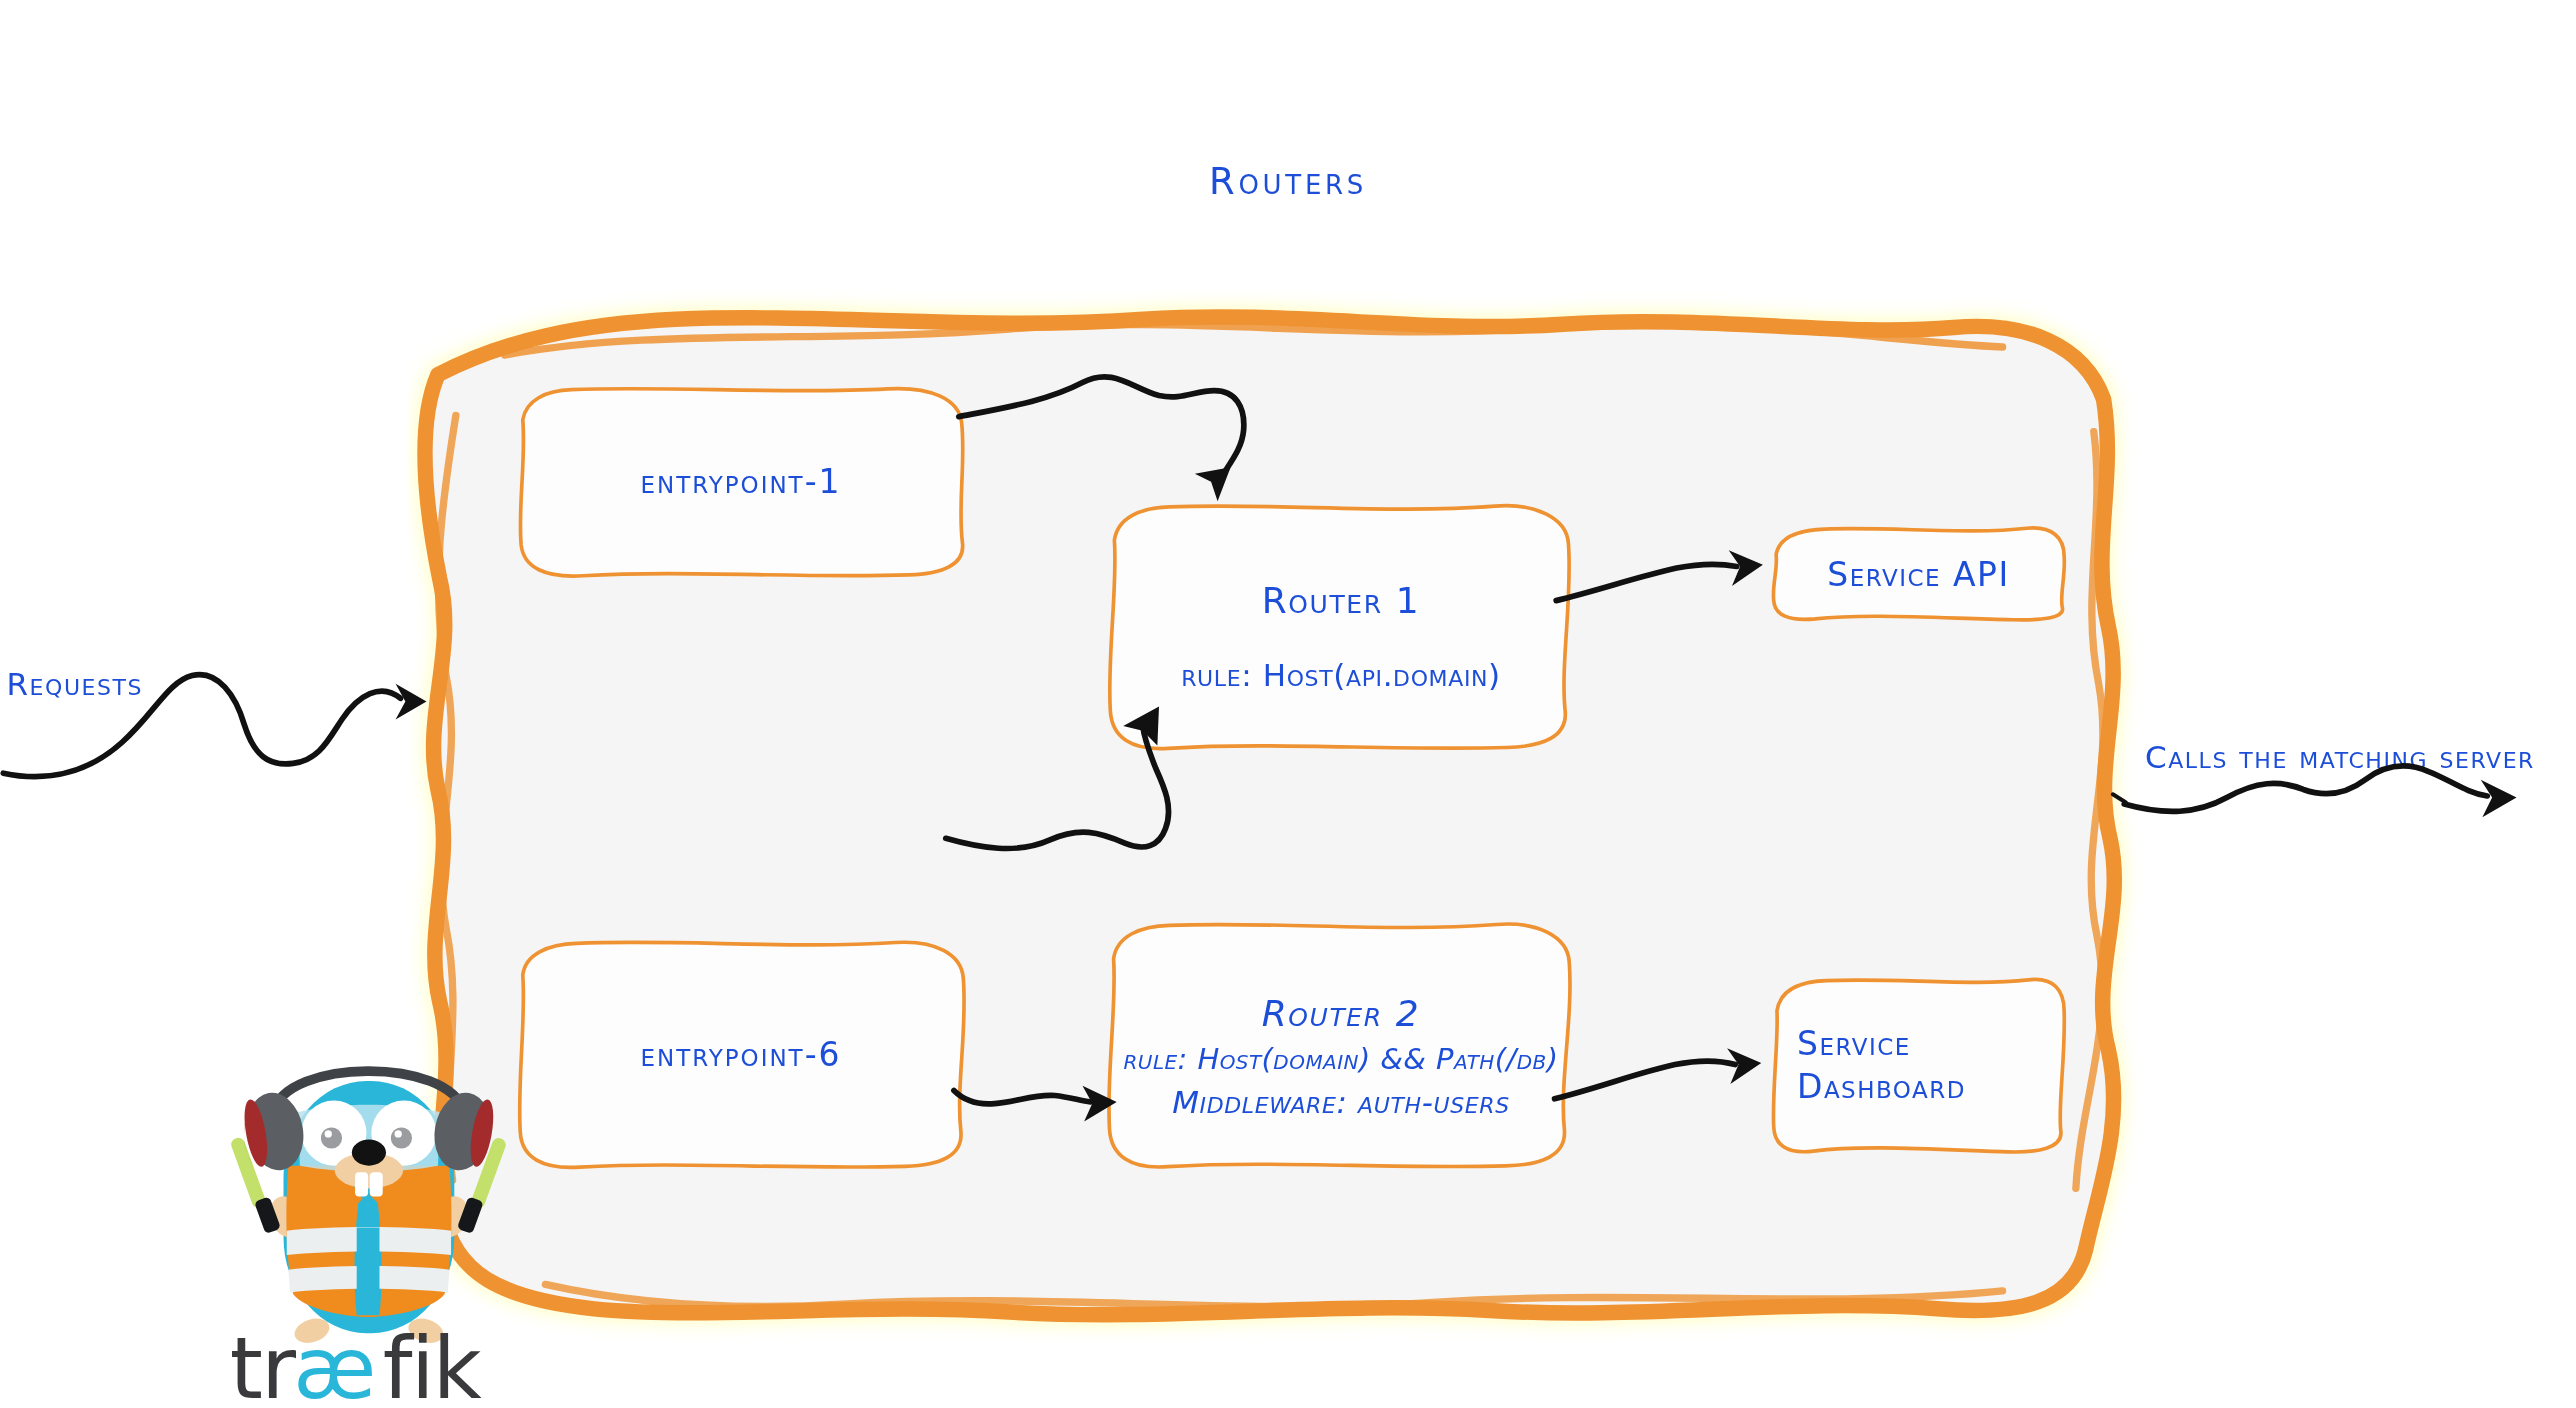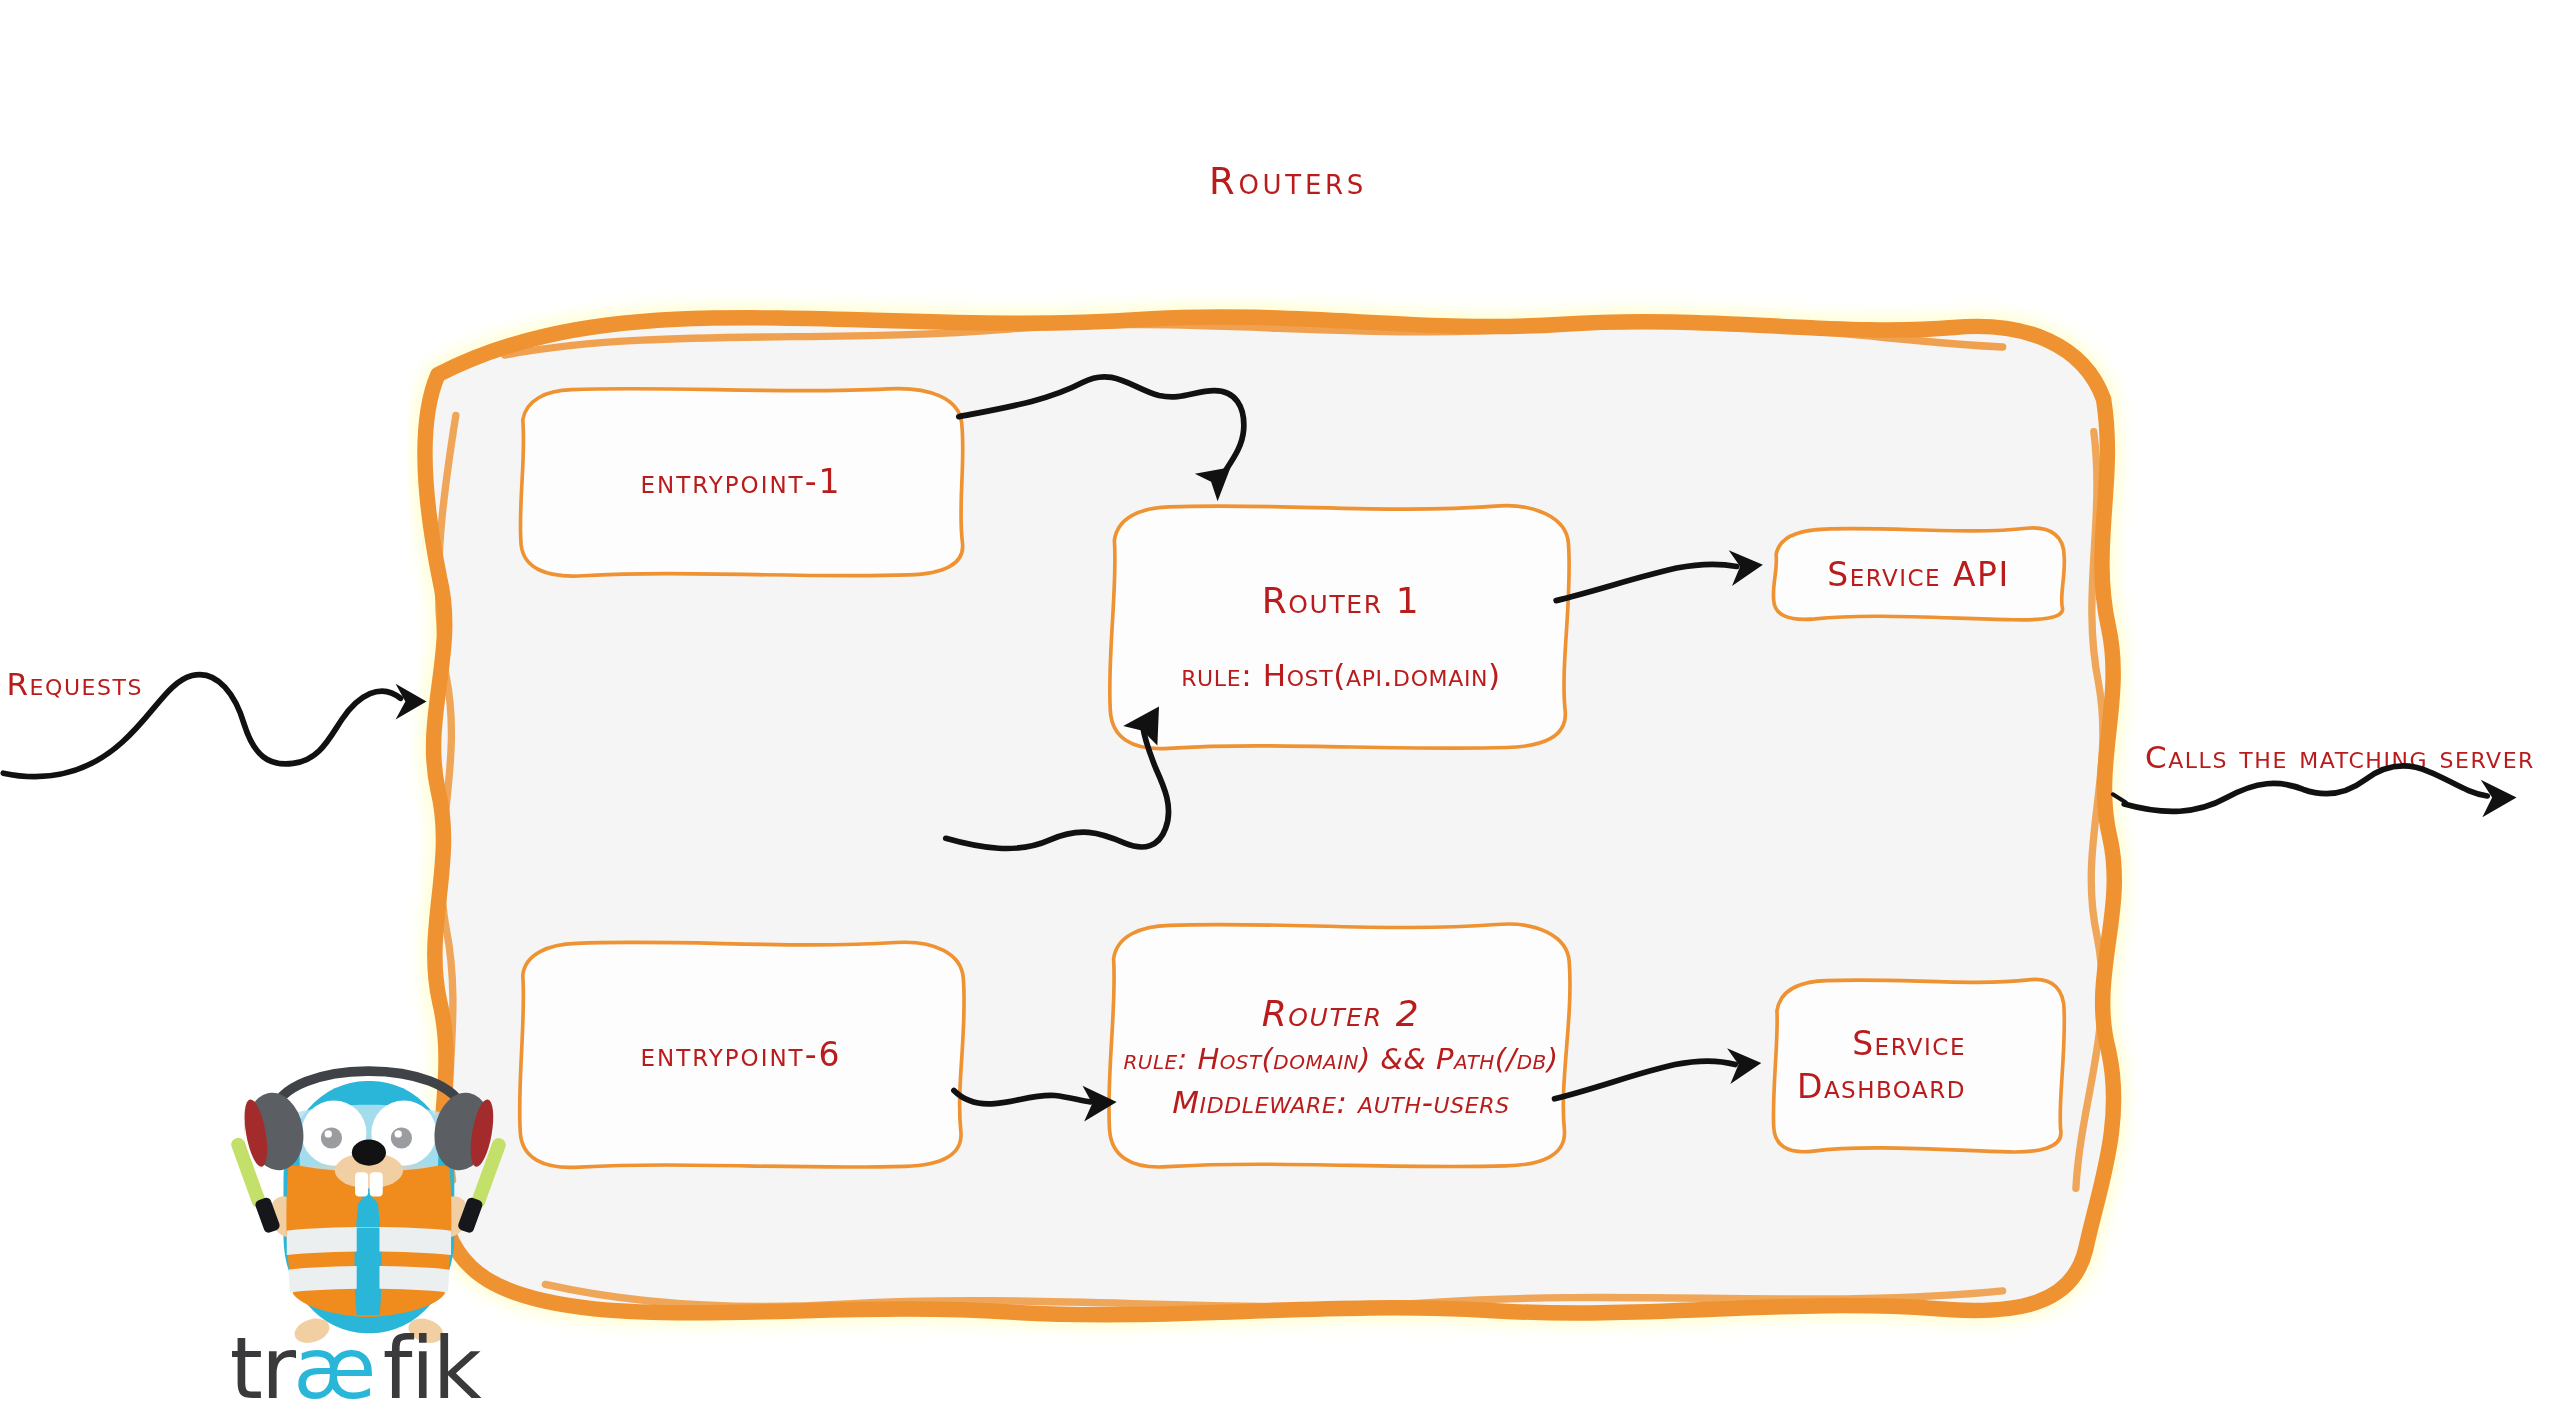--- a/index.html
+++ b/index.html
@@ -16,21 +16,21 @@
     height: 1408px;
     overflow: hidden;
     background: #ffffff;
   }
 
   
   .hand {
     font-family: "DejaVu Sans", sans-serif;
     font-variant: small-caps;
     font-weight: 500;
-    color: #b91c1c;
+    color: #1d4ed8;
     letter-spacing: 0.02em;
     white-space: nowrap;
   }
 
   .diagram-title {
     position: absolute;
     left: 0; right: 0;
     top: 160px;
     text-align: center;
     font-size: 37px;
@@ -43,21 +43,20 @@
     left: 407px;
     top: 277px;
     width: 1734px;
     height: 1066px;
   }
   .routers-frame svg { display: block; width: 100%; height: 100%; }
 
   
   .sketchbox {
     position: absolute;
-    text-align: right;
   }
   .sketchbox > svg {
     position: absolute;
     left: 0; top: 0;
     width: 100%;
     height: 100%;
     overflow: visible;
   }
   .sketchbox .box-content {
     position: absolute;

